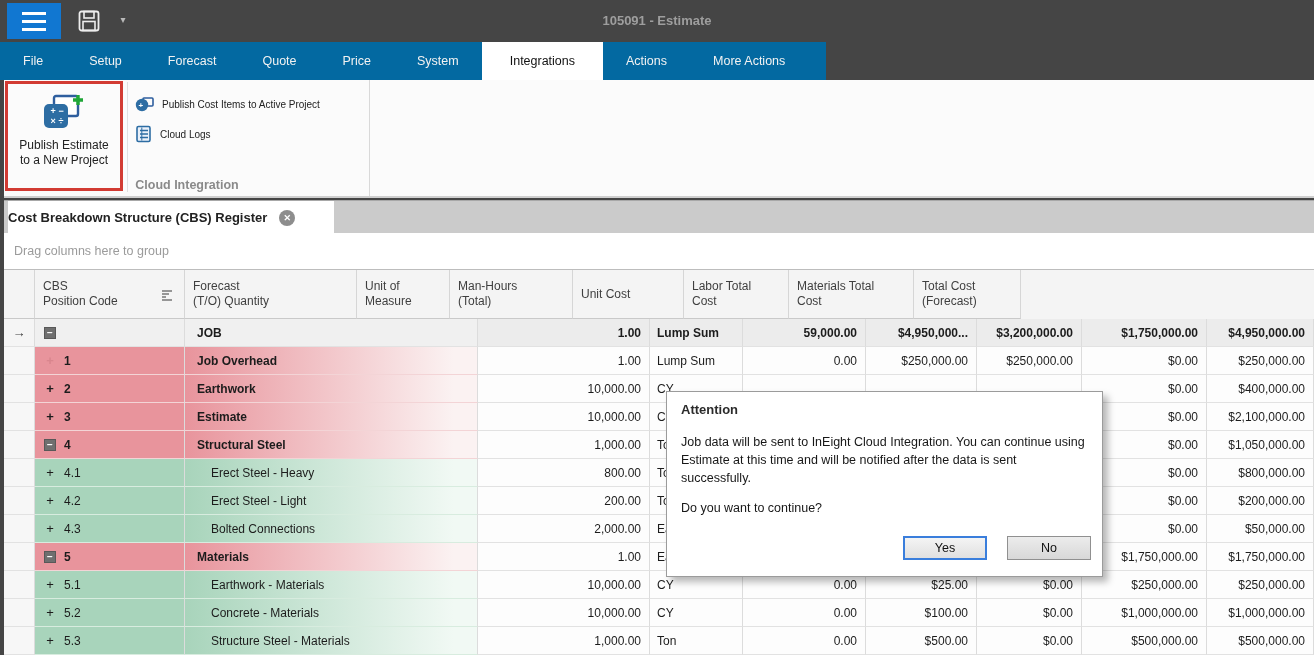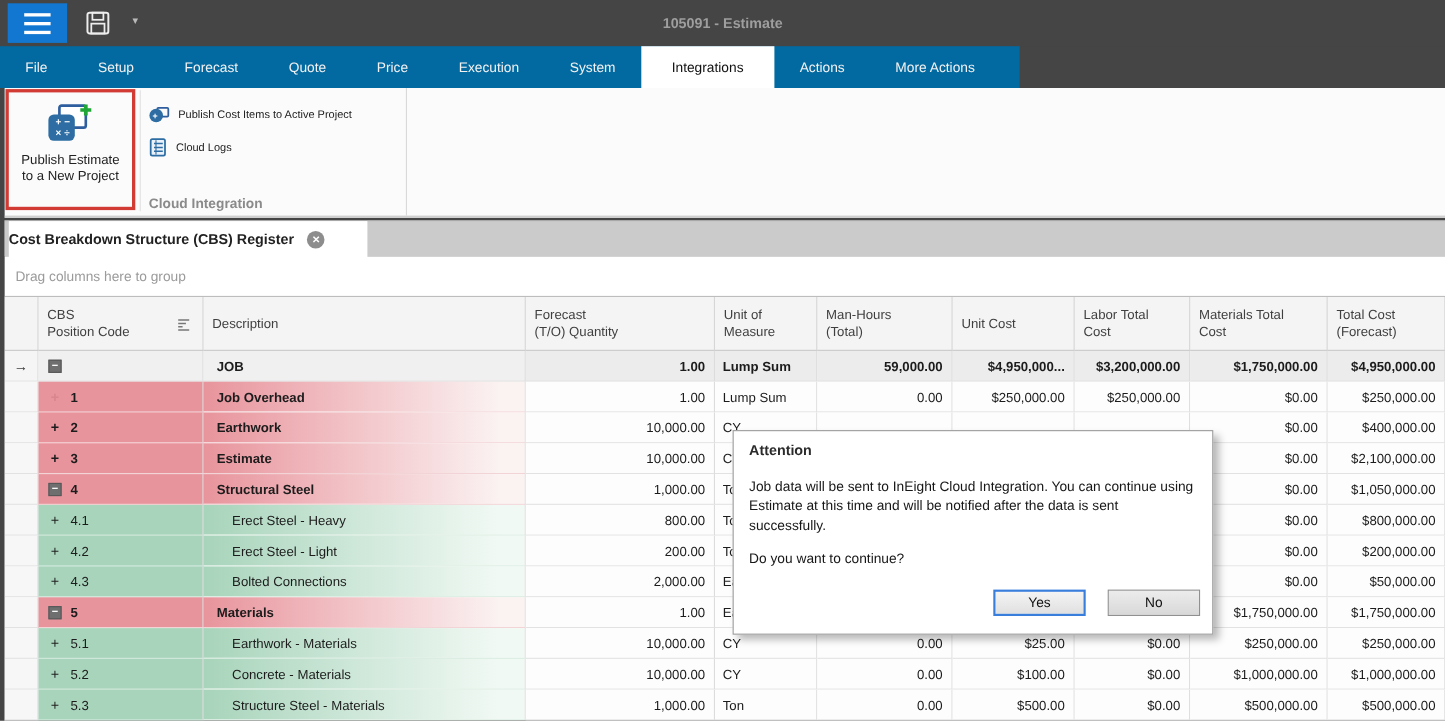--- a/index.html
+++ b/index.html
@@ -100,21 +100,20 @@
     <div class="qat-caret">▾</div>
   </div>
 
   <div class="menubar">
     <div class="menu-strip" id="menu-items">
         <div class="menu-item">File</div>
         <div class="menu-item">Setup</div>
         <div class="menu-item">Forecast</div>
         <div class="menu-item">Quote</div>
         <div class="menu-item">Price</div>
-        <div class="menu-item">Execution</div>
         <div class="menu-item">System</div>
         <div class="menu-item active">Integrations</div>
         <div class="menu-item">Actions</div>
         <div class="menu-item">More Actions</div>
       </div>
   </div>
 
   <div class="ribbon">
     <div class="ribbon-group">
       <div class="ribbon-divider"></div>
@@ -167,23 +166,20 @@
   <div class="grid">
     <div class="hdr" id="grid-header">
         <div class="hcell" style="width: 31px;"></div>
         <div class="hcell" style="width: 150px;">
           <div>CBS</div>
           <div>Position Code</div>
           <svg width="14" height="12" class="sort-ic">
             <path d="M2 2 h10 M2 5 h7 M2 8 h4 M2 11 h10" stroke="#777" stroke-width="1.4"></path>
           </svg>
         </div>
-        <div class="hcell" style="width: 293px;">
-          <div>Description</div>
-        </div>
         <div class="hcell" style="width: 172px;">
           <div>Forecast</div>
           <div>(T/O) Quantity</div>
         </div>
         <div class="hcell" style="width: 93px;">
           <div>Unit of</div>
           <div>Measure</div>
         </div>
         <div class="hcell" style="width: 123px;">
           <div>Man-Hours</div>

